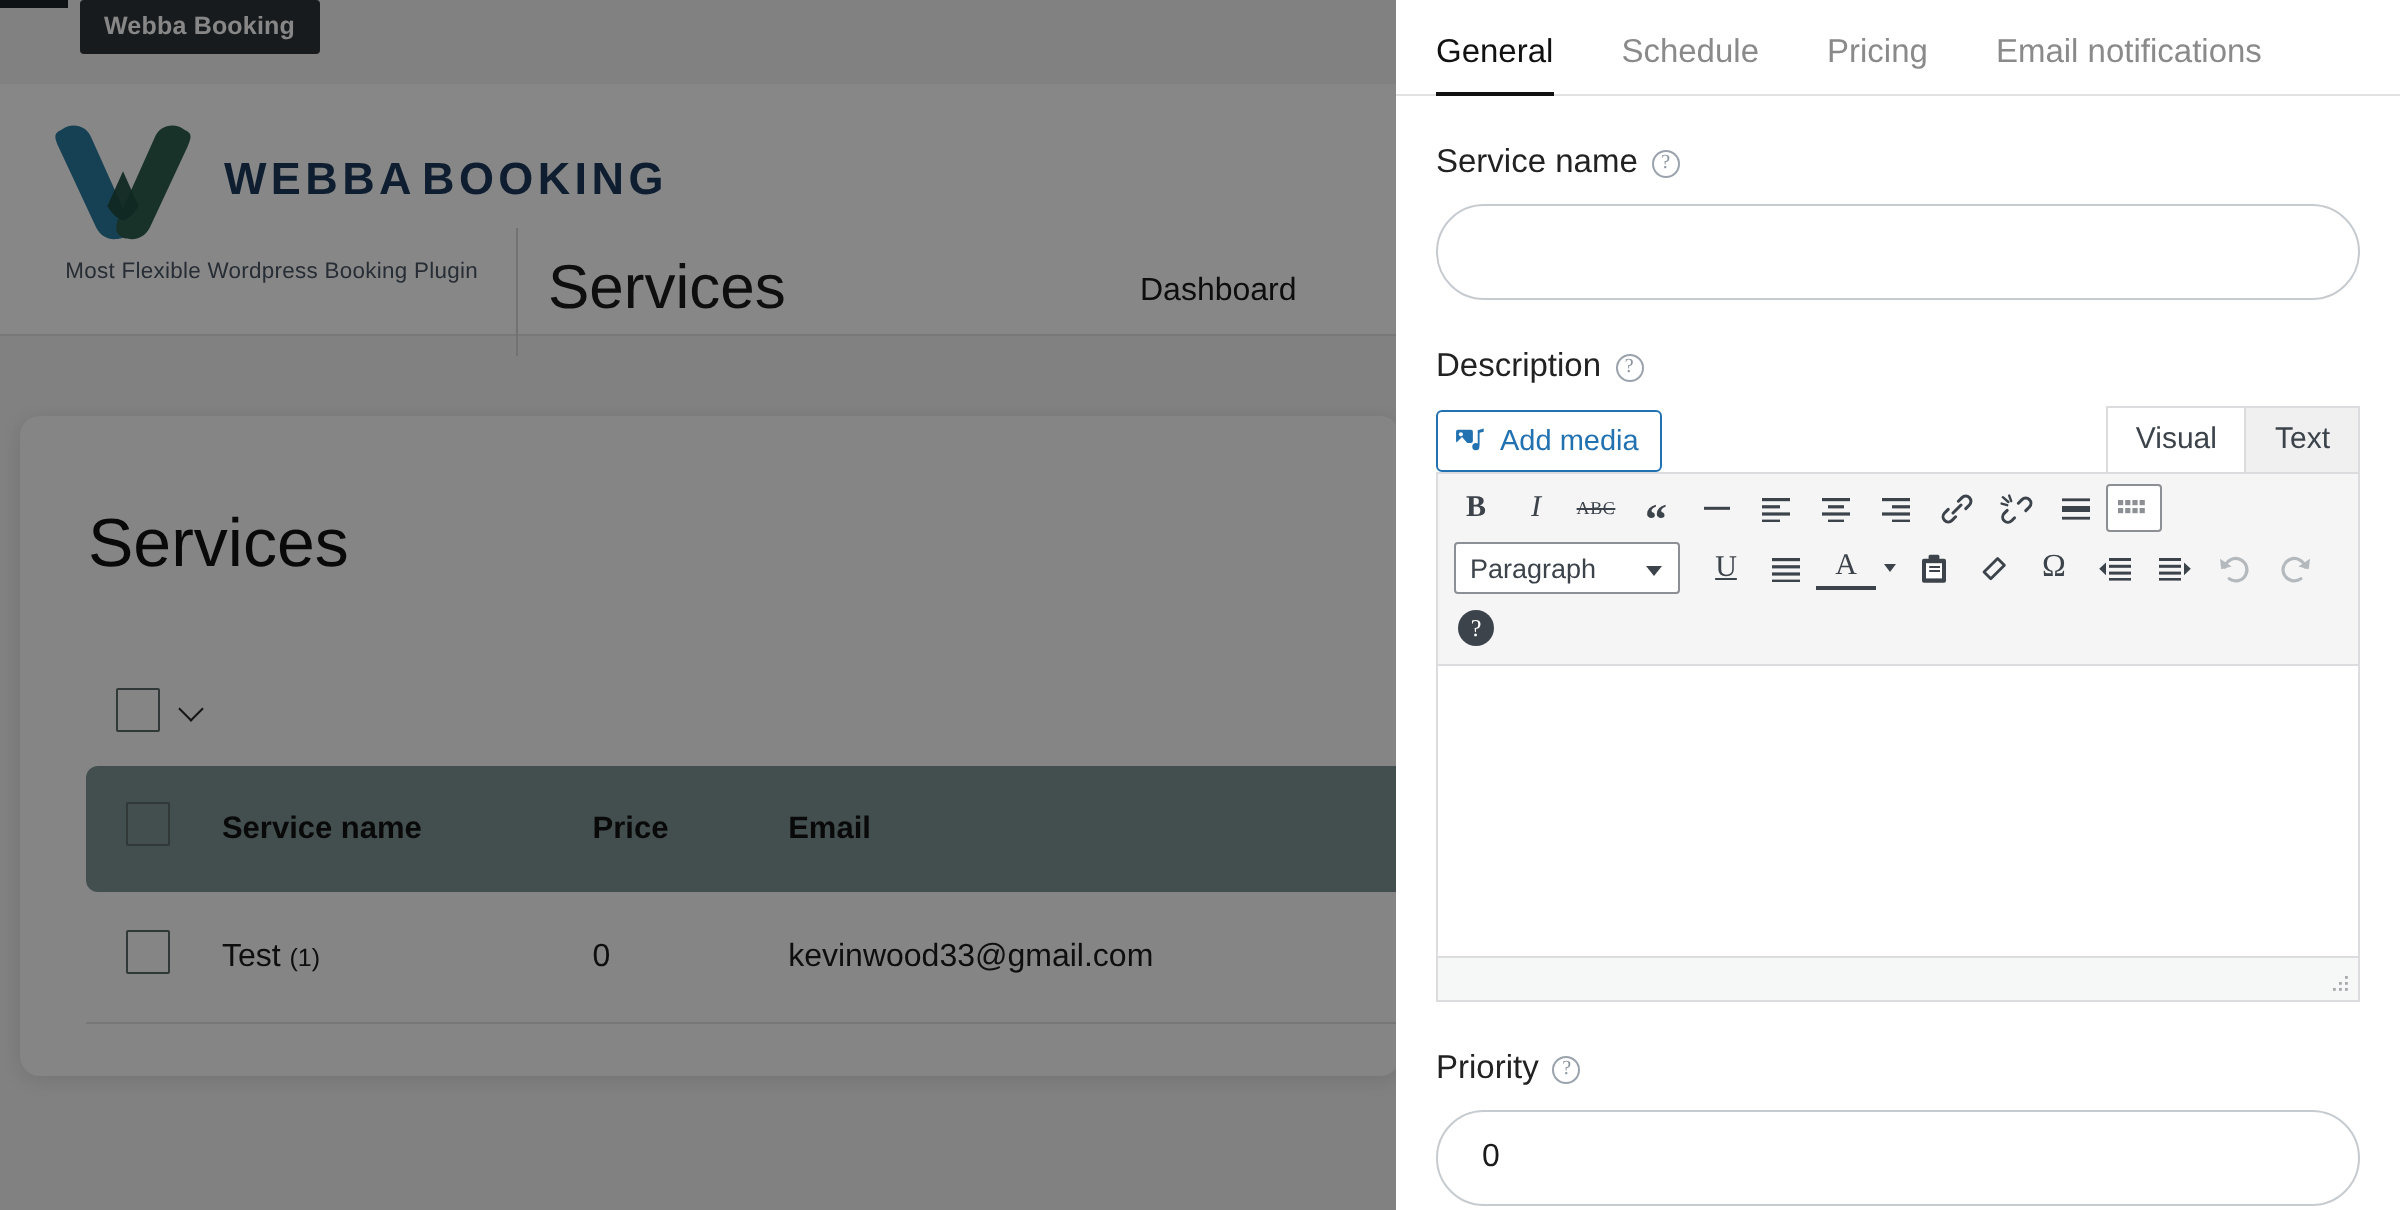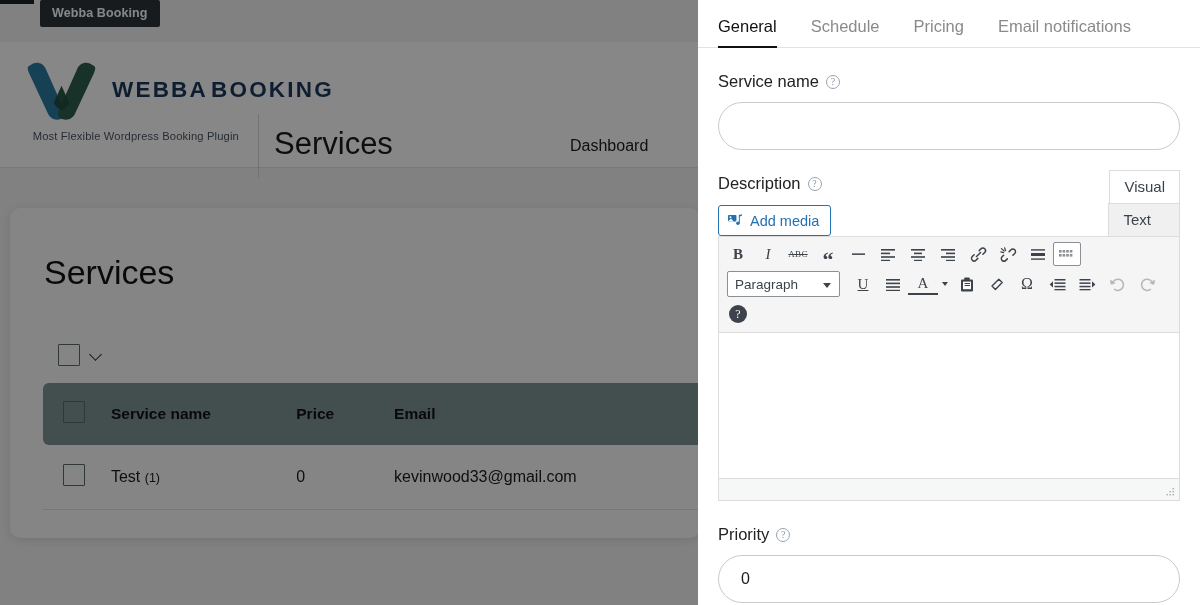--- a/index.html
+++ b/index.html
@@ -147,21 +147,21 @@
 
   
   .editor-wrap { margin: 0 20px; position: relative; }
   .media-row { display: flex; align-items: flex-end; justify-content: space-between; position: relative; height: 32px; }
   .addmedia {
     display: inline-flex; align-items: center; gap: 7px;
     border: 1px solid #2271b1; color: #2271b1; background: #ffffff;
     border-radius: 3px; padding: 5px 11px 5px 9px; font-size: 14.5px;
     cursor: pointer; font-family: "Liberation Sans", sans-serif; height: 31px;
   }
-  .vt-tabs { display: flex; gap: 0; flex-direction: column; }
+  .vt-tabs { display: flex; align-items: flex-end; gap: 0; }
   .vt {
     font-size: 15px; color: #3c434a; padding: 7px 14px 8px 14px;
     border: 1px solid #dcdcde; background: #f0f0f1; cursor: pointer;
     margin-bottom: -1px; position: relative;
   }
   .vt.active { background: #ffffff; border-bottom-color: #ffffff; color: #3c434a; }
   .vt + .vt { margin-left: -1px; }
 
   .editor-box { border: 1px solid #dcdcde; background: #ffffff; position: relative; }
   .toolbar { background: #f5f5f5; border-bottom: 1px solid #dcdcde; padding: 2px 4px 3px 4px; }

